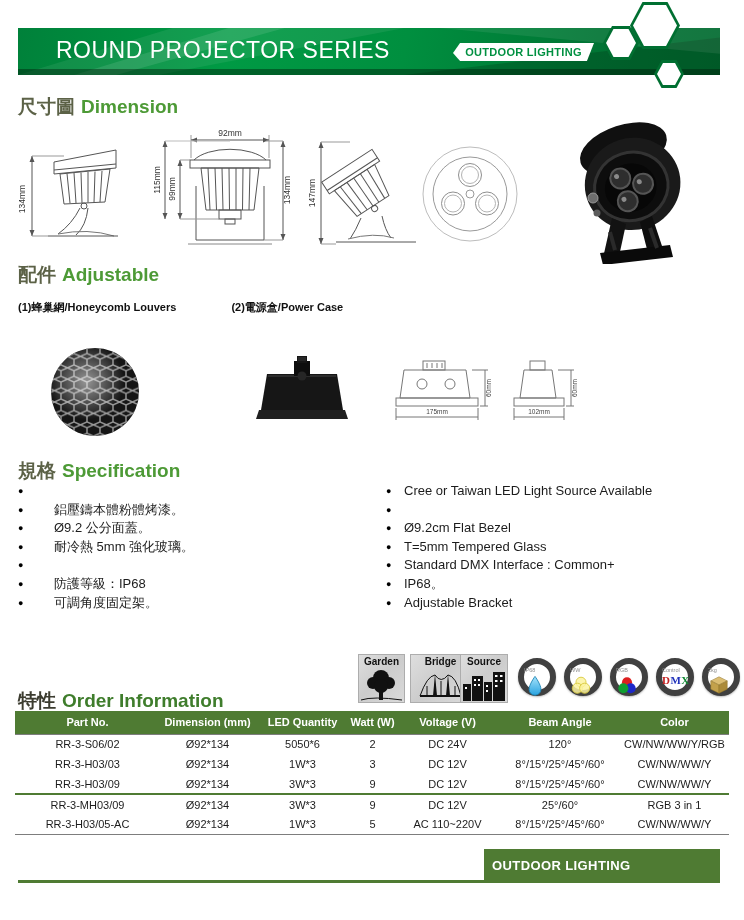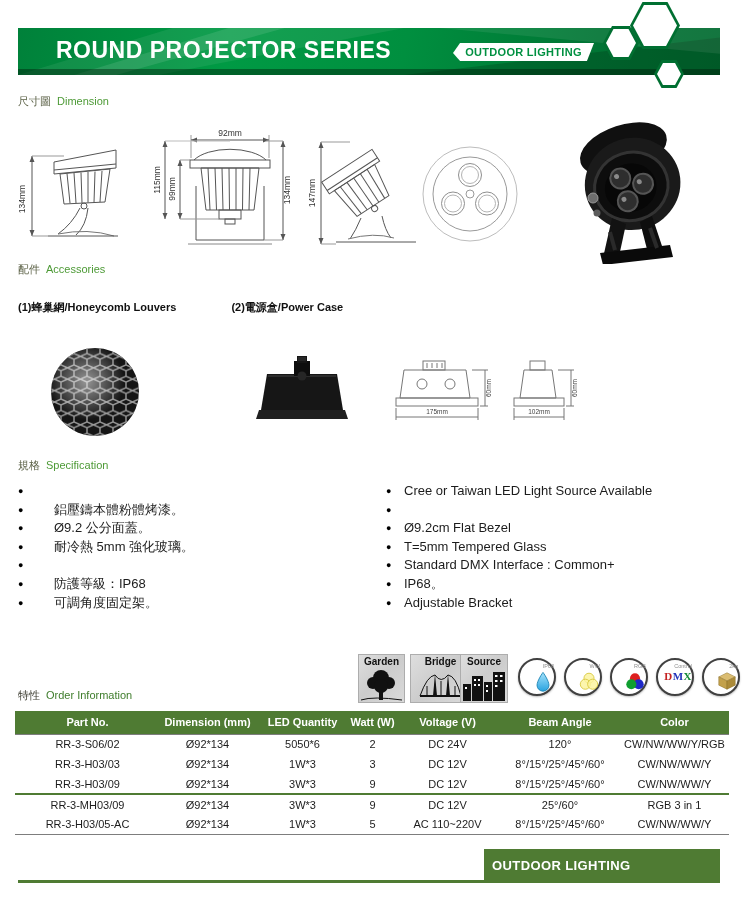--- a/index.html
+++ b/index.html
@@ -9,34 +9,34 @@
   
   .banner { position:absolute; left:18px; top:28px; width:702px; height:47px;
     background:linear-gradient(100deg,#00813a 0%,#009a44 30%,#008f3f 55%,#007434 82%,#006a2f 100%); overflow:hidden; }
   .banner .deco { position:absolute; inset:0; }
   .deco.d1 { background:rgba(255,255,255,0.10); clip-path:polygon(8% 100%, 30% 0, 38% 0, 14% 100%); }
   .deco.d2 { background:rgba(255,255,255,0.07); clip-path:polygon(0 100%, 22% 0, 55% 0, 20% 100%); }
   .deco.d3 { background:rgba(0,40,16,0.25); clip-path:polygon(55% 100%, 100% 20%, 100% 100%); }
   .deco.d4 { background:rgba(255,255,255,0.08); clip-path:polygon(60% 0, 100% 0, 100% 55%); }
   .banner-shade { position:absolute; left:0; right:0; bottom:0; height:6px; background:rgba(0,30,12,0.45); }
   .banner-title { position:absolute; left:38px; top:0; height:30px; line-height:44px; color:#fff;
-    font-size:23px; font-weight:bold; letter-spacing:0.5px; white-space:nowrap; }
+    font-size:23px; font-weight:normal; letter-spacing:0.5px; white-space:nowrap; }
   .ribbon { position:absolute; left:435px; top:15px; width:141px; height:18px; background:#ffffff;
     clip-path:polygon(0 55%, 5% 0, 100% 0, 95% 100%, 5% 100%);
     text-align:center; line-height:18px; font-size:11px; font-weight:bold; color:#009041; letter-spacing:0.3px; }
 
   .hex { position:absolute; clip-path:polygon(25% 0,75% 0,100% 50%,75% 100%,25% 100%,0 50%); background:#006f31; }
   .hex .hex-in { position:absolute; left:3px; top:3px; right:3px; bottom:3px;
     clip-path:polygon(25% 0,75% 0,100% 50%,75% 100%,25% 100%,0 50%); background:#fff; }
   .hex1 { left:630px; top:2px;  width:50px; height:47px; }
   .hex2 { left:603px; top:26px; width:36px; height:34px; }
   .hex3 { left:654px; top:60px; width:30px; height:28px; }
 
   
-  .sec-head { position:absolute; font-size:11px; font-weight:normal; white-space:nowrap; }
+  .sec-head { position:absolute; font-size:19px; font-weight:bold; white-space:nowrap; }
   .sec-head .zh { color:#5c6247; margin-right:6px; }
   .sec-head .en { color:#4d9a36; }
 
   
   .lineart { stroke:#555; fill:none; stroke-width:1; }
   .dimtext { fill:#333; stroke:none; font-size:8.5px; font-family:"Liberation Sans",sans-serif; }
   .dimtext-s { fill:#444; stroke:none; font-size:6.5px; font-family:"Liberation Sans",sans-serif; }
 
   
   .acc-items { position:absolute; left:18px; top:300px; font-size:11px; font-weight:bold; color:#111; }
@@ -53,21 +53,21 @@
 
   
   .app-icon { position:absolute; top:654px; height:49px; border:1px solid #adadad;
     background:linear-gradient(135deg,#dedede 0%,#cccccc 48%,#dadada 100%); text-align:center; }
   .app-icon .lbl { font-size:10px; font-weight:bold; color:#111; line-height:12px; padding-top:1px; }
   .app1 { left:358px; width:47px; }
   .app2 { left:410px; width:61px; }
   .app3 { left:460px; width:48px; }
 
   .badge-c { position:absolute; top:658px; width:38px; height:38px; border-radius:50%;
-    background:#fff; border:2px solid #404040; box-shadow:0 1px 2px rgba(0,0,0,0.28); text-align:right; }
+    background:#fff; border:6px solid #404040; box-shadow:0 1px 2px rgba(0,0,0,0.28); text-align:left; }
   .badge-c .tiny { display:block; font-size:5.5px; color:#8d8d8d; line-height:7px; margin-top:3px; }
   .bc1 { left:518px; } .bc2 { left:564px; } .bc3 { left:610px; } .bc4 { left:656px; } .bc5 { left:702px; }
   .dmx-word { font-family:"Liberation Serif",serif; font-size:11px; font-weight:bold; line-height:12px; letter-spacing:0.5px; }
   .dmx-d { color:#c42222; } .dmx-m { color:#2233bb; } .dmx-x { color:#118833; }
 
   
   .order-table { position:absolute; left:15px; top:711px; width:714px; border-collapse:collapse; table-layout:fixed; }
   .order-table th { background:#4f7b33; color:#fff; font-size:11px; font-weight:bold; height:23px; text-align:center; }
   .order-table td { font-size:11px; color:#1c1c1c; height:20px; text-align:center; white-space:nowrap; }
   .order-table tbody tr:first-child td { border-top:1.5px solid #7d7d7d; }
@@ -225,21 +225,21 @@
     <circle cx="23" cy="86" r="5" fill="#6e6e6e" stroke="#999"></circle>
     <circle cx="27" cy="101" r="3.5" fill="#5c5c5c"></circle>
     <path d="M42 106 L33 146 L48 149 L56 112 Z" fill="#121212"></path>
     <path d="M82 104 L94 140 L79 145 L70 110 Z" fill="#0e0e0e"></path>
     <path d="M30 141 L100 133 L103 145 L33 153 Z" fill="#0a0a0a"></path>
     <path d="M40 120 L45 138" stroke="#2a2a2a" stroke-width="4"></path>
     <path d="M80 116 L87 136" stroke="#2a2a2a" stroke-width="4"></path>
   </svg>
 
   <div class="sec-head" style="left:18px; top:262px;">
-    <span class="zh">配件</span><span class="en">Accessories</span>
+    <span class="zh">配件</span><span class="en">Adjustable</span>
   </div>
   <div class="acc-items">
     <span>(1)蜂巢網/Honeycomb Louvers</span>
     <span>(2)電源盒/Power Case</span>
   </div>
 
   <svg style="position:absolute; left:48px; top:345px;" width="95" height="95" viewBox="0 0 95 95">
     <defs>
       <pattern id="hexpat" width="13" height="11.4" patternUnits="userSpaceOnUse">
         <path d="M6.5 0 L13 2.85 L13 8.55 L6.5 11.4 L0 8.55 L0 2.85 Z" fill="none" stroke="#9a9a9a" stroke-width="1.4"></path>

